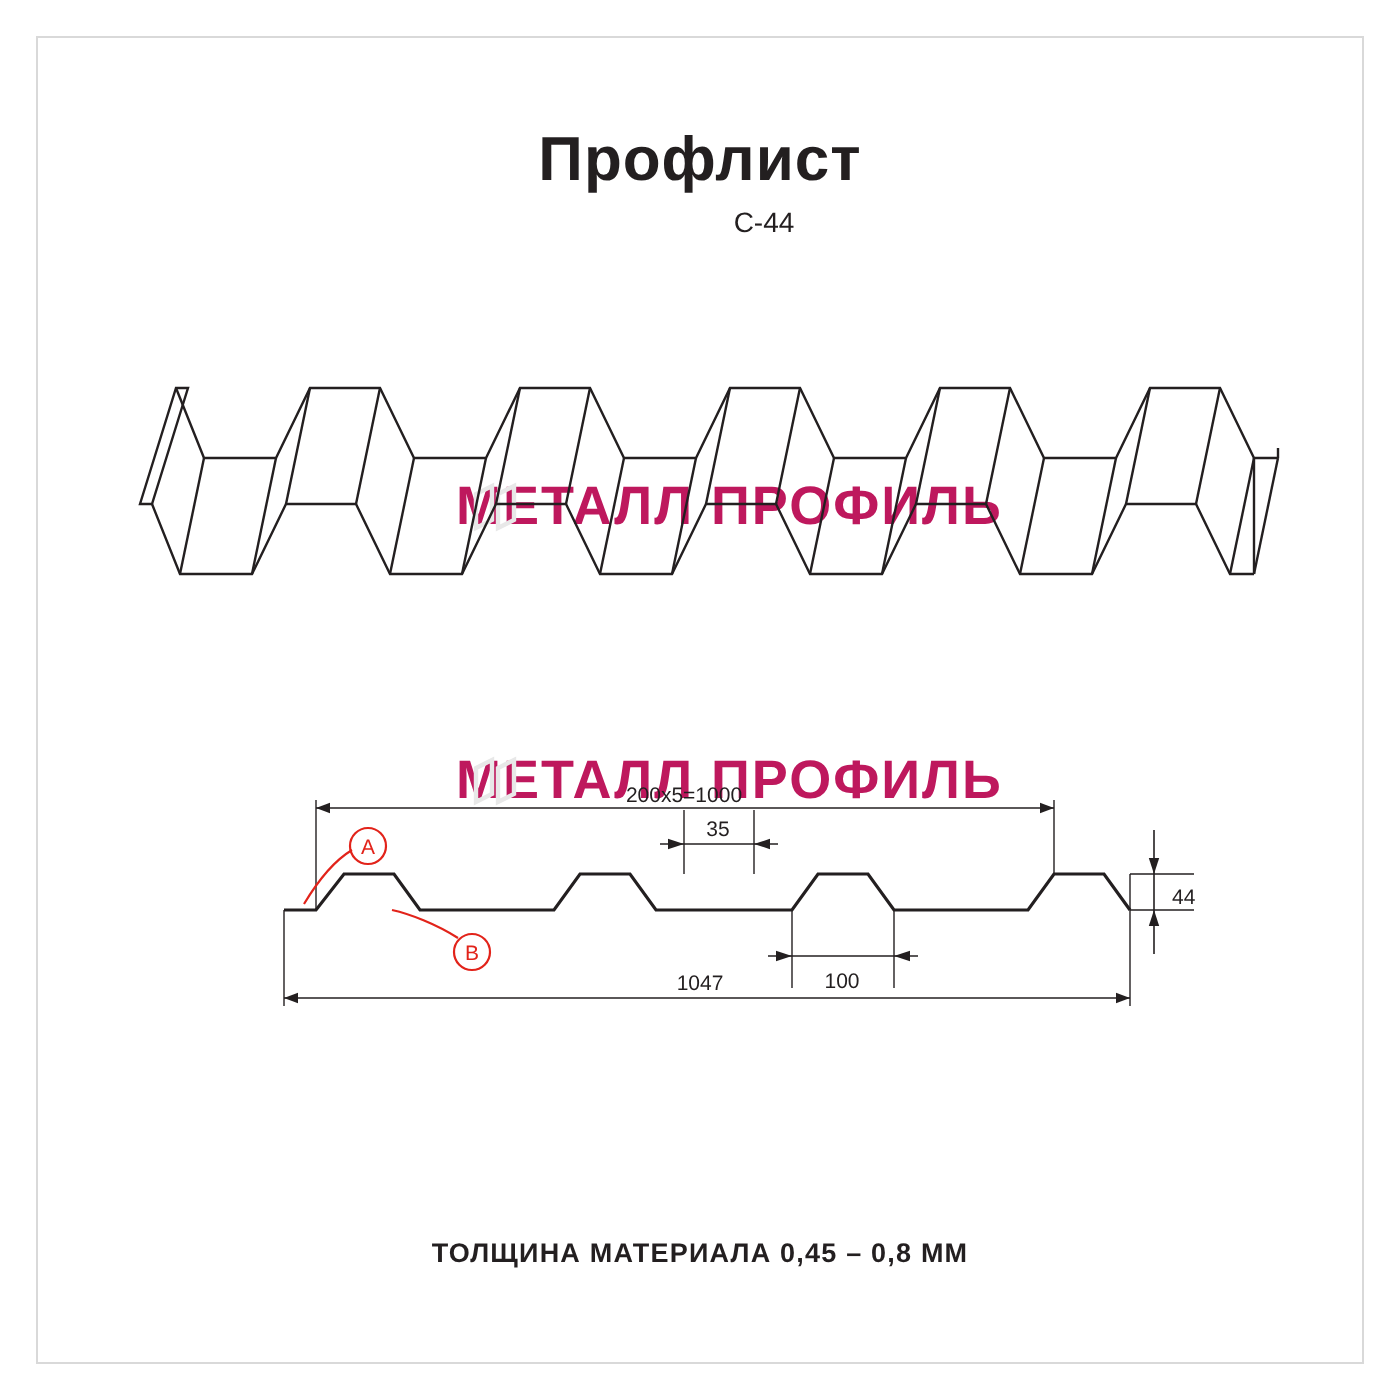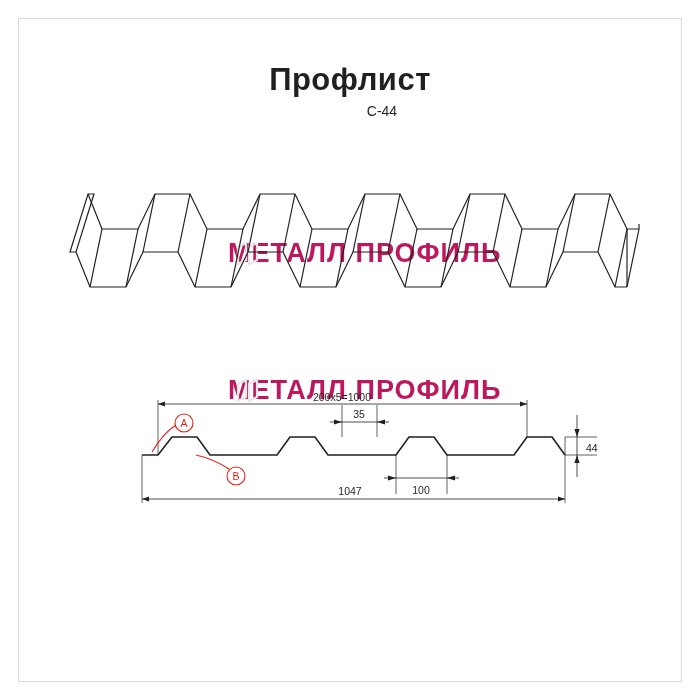--- a/index.html
+++ b/index.html
@@ -223,14 +223,15 @@
 
       <g>
         <circle cx="236" cy="476" r="9" fill="#ffffff" stroke="#e2231a" stroke-width="1.1"></circle>
         <text x="236" y="480" text-anchor="middle" font-family="Liberation Sans, sans-serif" font-size="10.5" fill="#e2231a">B</text>
         <path d="M229 469 C 218 462, 205 457, 196 455" fill="none" stroke="#e2231a" stroke-width="1.1"></path>
       </g>
 
     </g>
   </svg>
 
+  <div class="footer-note">ТОЛЩИНА МАТЕРИАЛА 0,45 – 0,8 ММ</div>
 
 </div>
 
 </body></html>

